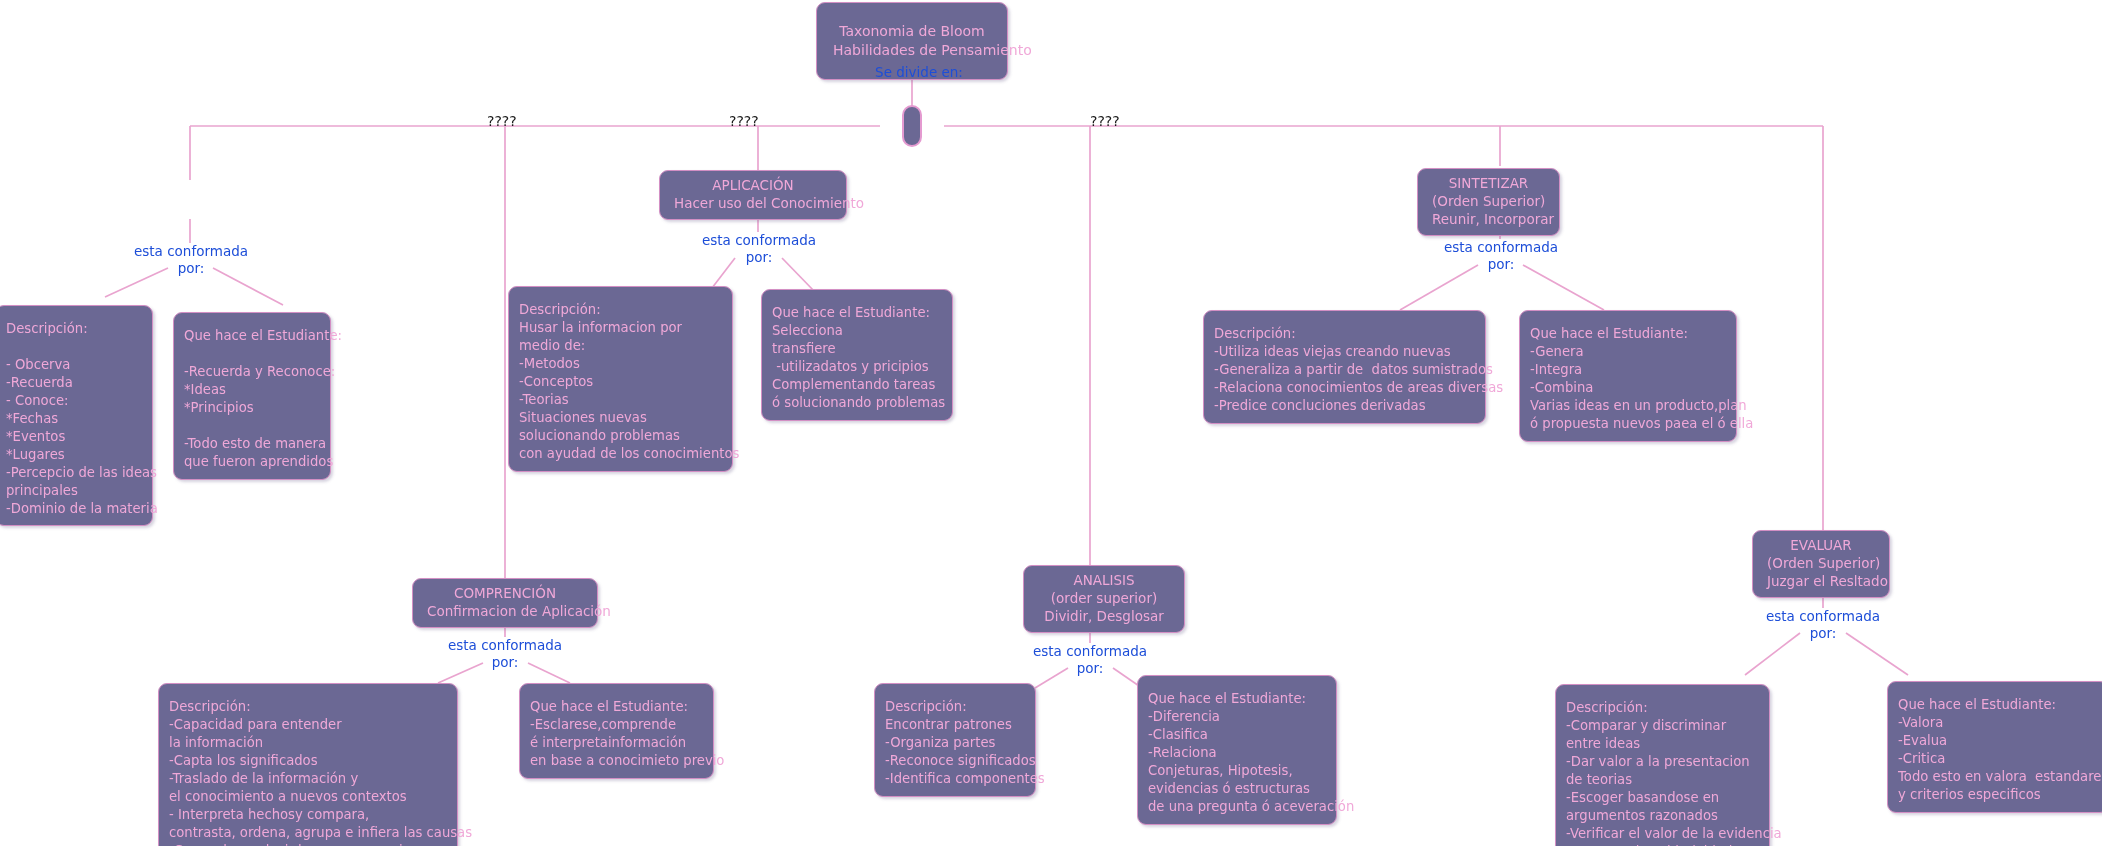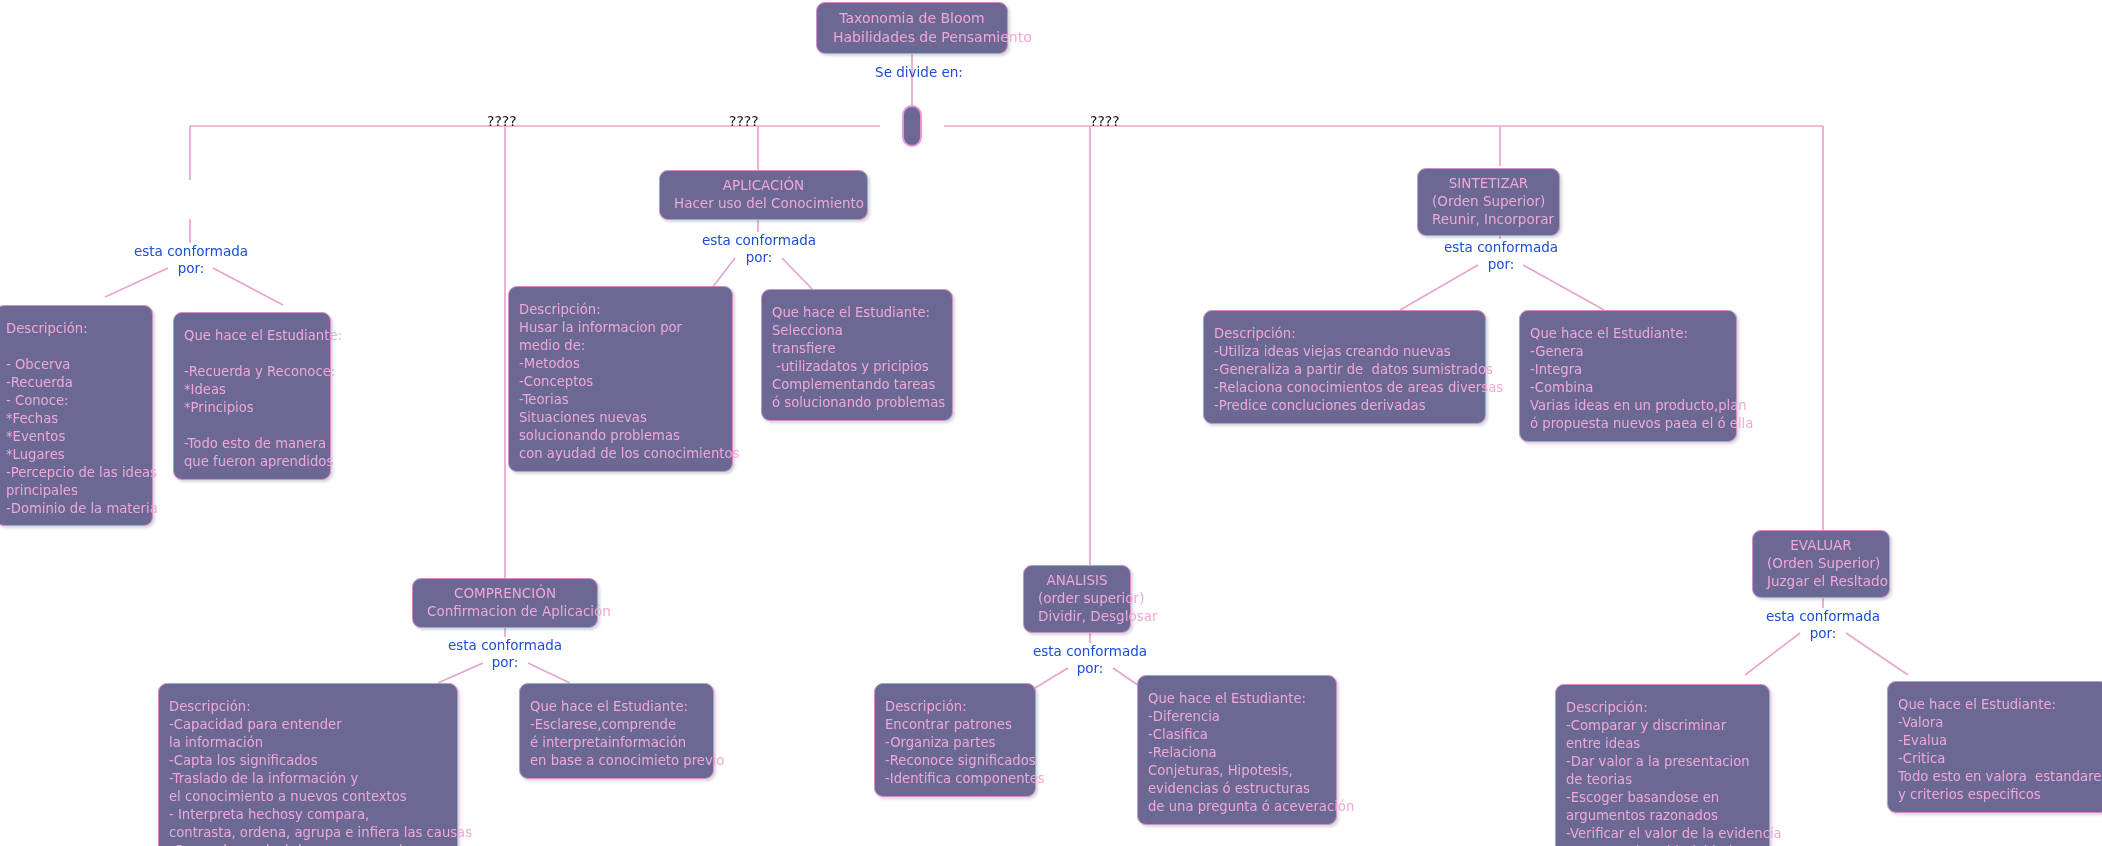--- a/index.html
+++ b/index.html
@@ -44,21 +44,21 @@
     padding: 6px 14px;
   }
   .node.detail {
     text-align: left;
     padding: 14px 10px 8px 10px;
     font-size: 13.2px;
     line-height: 1.36;
   }
   .node.title-node {
     font-size: 14px;
-    padding: 6px 16px;
+    padding: 19px 16px;
     line-height: 1.35;
   }
   .pill {
     position: absolute;
     box-sizing: border-box;
     background: #6b6894;
     border: 2px solid #e49ad0;
     border-radius: 12px;
   }
   .link-label {
@@ -158,21 +158,21 @@
 -Dominio de la materia</div>
   <div class="node detail" style="left:173px; top:312px; width:158px;">Que hace el Estudiante:
 
 -Recuerda y Reconoce:
 *Ideas
 *Principios
 
 -Todo esto de manera
 que fueron aprendidos</div>
 
-  <div class="node center" style="left:659px; top:170px; width:209px;">APLICACIÓN
+  <div class="node center" style="left:659px; top:170px; width:188px;">APLICACIÓN
 Hacer uso del Conocimiento</div>
   <div class="link-label" style="left:695px; top:232px; width:128px;">esta conformada
 por:</div>
   <div class="node detail" style="left:508px; top:286px; width:225px;">Descripción:
 Husar la informacion por
 medio de:
 -Metodos
 -Conceptos
 -Teorias
 Situaciones nuevas
@@ -213,21 +213,21 @@
 -Traslado de la información y
 el conocimiento a nuevos contextos
 - Interpreta hechosy compara,
 contrasta, ordena, agrupa e infiera las causas
 -Capaz de predecir las concecuencias</div>
   <div class="node detail" style="left:519px; top:683px; width:195px;">Que hace el Estudiante:
 -Esclarese,comprende
 é interpretainformación
 en base a conocimieto previo</div>
 
-  <div class="node center" style="left:1023px; top:565px; width:108px;">ANALISIS
+  <div class="node center" style="left:1023px; top:565px; width:162px;">ANALISIS
 (order superior)
 Dividir, Desglosar</div>
   <div class="link-label" style="left:1026px; top:643px; width:128px;">esta conformada
 por:</div>
   <div class="node detail" style="left:874px; top:683px; width:162px;">Descripción:
 Encontrar patrones
 -Organiza partes
 -Reconoce significados
 -Identifica componentes</div>
   <div class="node detail" style="left:1137px; top:675px; width:200px;">Que hace el Estudiante:

